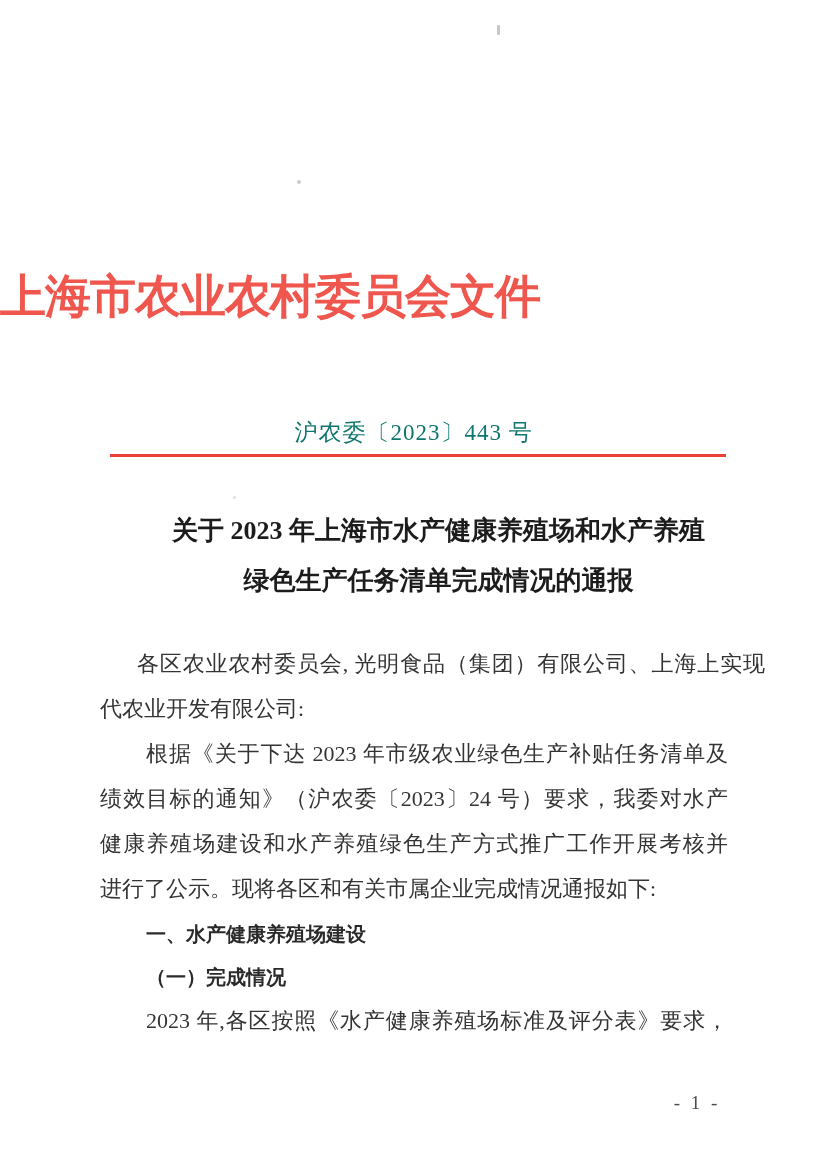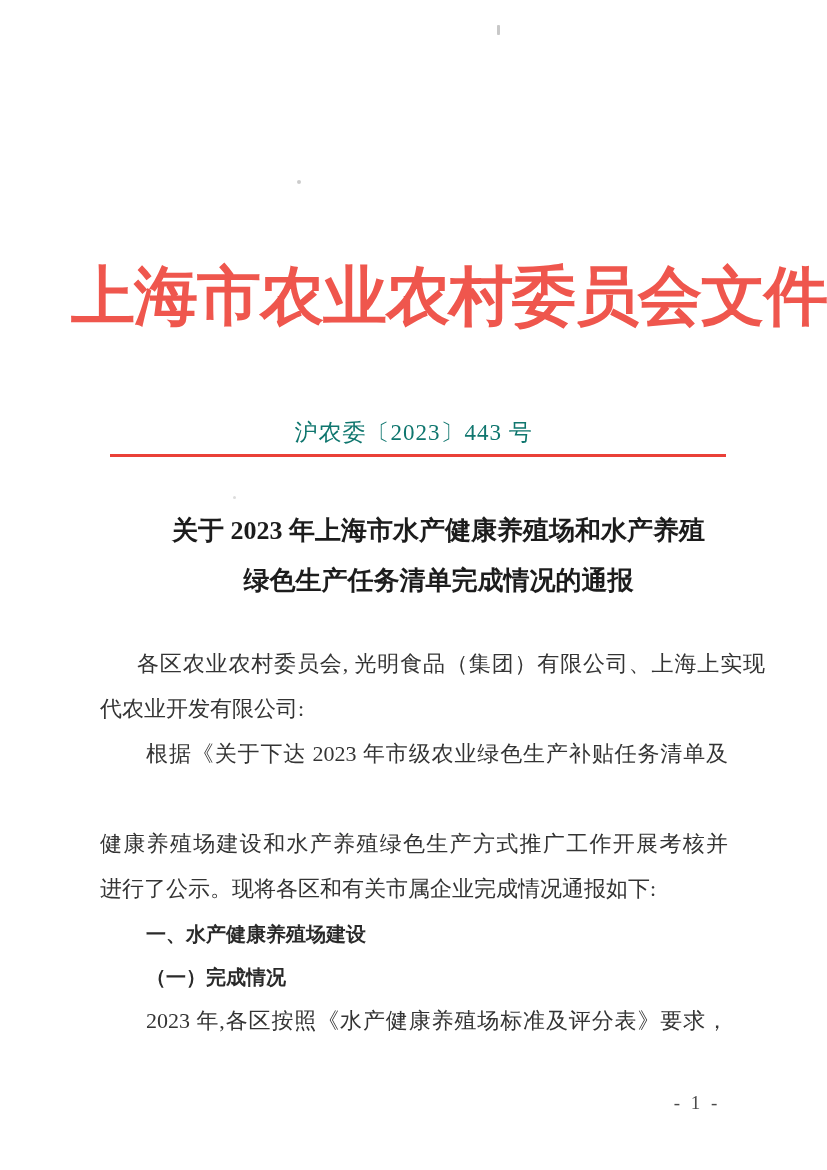--- a/index.html
+++ b/index.html
@@ -14,22 +14,22 @@
     background: #ffffff;
     overflow: hidden;
     font-family: "Liberation Serif", "DejaVu Serif", serif;
   }
   
   .agency-title {
     position: absolute;
     top: 266px;
     left: 0;
     width: 100%;
-    text-align: right;
-    font-size: 64px;
+    text-align: left;
+    font-size: 46px;
     line-height: 62px;
     font-weight: bold;
     letter-spacing: -1px;
     color: #ef564d;
     white-space: nowrap;
     font-family: "Liberation Serif", "DejaVu Serif", serif;
   }
   .doc-number {
     position: absolute;
     top: 418px;
@@ -142,20 +142,21 @@
   <div class="doc-title-line l1">关于 2023 年上海市水产健康养殖场和水产养殖</div>
 
   <div class="doc-title-line l2">绿色生产任务清单完成情况的通报</div>
 
   <div class="body-line y0 justify">各区农业农村委员会, 光明食品（集团）有限公司、上海上实现</div>
 
   <div class="body-line y1 left">代农业开发有限公司:</div>
 
   <div class="body-line y2 justify indent">根据《关于下达 2023 年市级农业绿色生产补贴任务清单及</div>
 
+  <div class="body-line y3 justify">绩效目标的通知》（沪农委〔2023〕24 号）要求，我委对水产</div>
 
   <div class="body-line y4 justify">健康养殖场建设和水产养殖绿色生产方式推广工作开展考核并</div>
 
   <div class="body-line y5 left">进行了公示。现将各区和有关市属企业完成情况通报如下:</div>
 
   <div class="body-line y6 left indent heading-hei">一、水产健康养殖场建设</div>
 
   <div class="body-line y7 left indent heading-kai">（一）完成情况</div>
 
   <div class="body-line y8 justify indent">2023 年,各区按照《水产健康养殖场标准及评分表》要求，</div>

